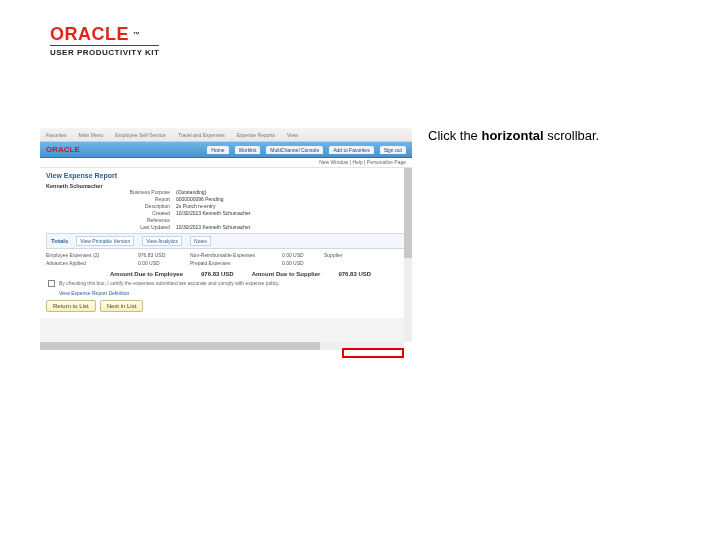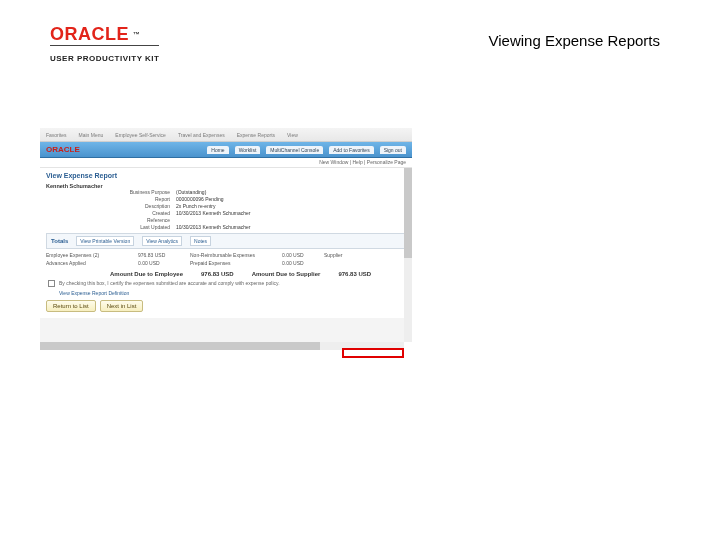--- a/index.html
+++ b/index.html
@@ -3,21 +3,21 @@
 <meta charset="utf-8">
 <style>
   * { box-sizing: border-box; margin: 0; padding: 0; }
   html, body { width: 720px; height: 540px; font-family: Arial, Helvetica, sans-serif; background: #fff; }
 
   .page { width: 720px; height: 470px; position: relative; }
 
   
   .logo-area { position: absolute; top: 24px; left: 50px; }
   .oracle-logo { font-family: "Arial Black", Arial, sans-serif; font-weight: 900; letter-spacing: 0.5px; font-size: 18px; color: #e2241a; display: flex; align-items: center; gap: 2px; }
-  .oracle-sub { font-size: 8px; font-weight: 700; letter-spacing: 0.5px; color: #222; margin-top: 0; border-top: 1px solid #444; padding-top: 8px; }
+  .oracle-sub { font-size: 8px; font-weight: 700; letter-spacing: 0.5px; color: #222; margin-top: 0; border-top: 1px solid #444; padding-top: 2px; }
   .tm { font-size: 7px; color: #444; margin-left: 2px; vertical-align: super; }
 
   .doc-title { position: absolute; top: 32px; right: 60px; font-size: 15px; color: #000; }
 
   
   .instruction-panel { position: absolute; top: 128px; left: 428px; width: 250px; }
   .step-label { font-size: 13px; margin-bottom: 20px; color: #000; }
   .instr-text { font-size: 13px; color: #000; }
   .instr-text b { font-weight: 700; }
 
@@ -62,23 +62,25 @@
 <div class="page">
 
   <div class="logo-area">
     <div class="oracle-logo">
       <span>ORACLE</span>
         <span class="tm">™</span>
     </div>
     <div class="oracle-sub">USER PRODUCTIVITY KIT</div>
   </div>
 
-  <div class="doc-title">Viewing Expense Reports</div>
 
   <div class="instruction-panel">
+    <div class="instr-text">
+      <span>Click the </span><b>horizontal</b><span> scrollbar.</span>
+    </div>
   </div>
 
   <div class="shot">
     <div class="shot-toolbar">
       <span>Favorites</span>
       <span>Main Menu</span>
       <span>Employee Self-Service</span>
       <span>Travel and Expenses</span>
       <span>Expense Reports</span>
       <span>View</span>

